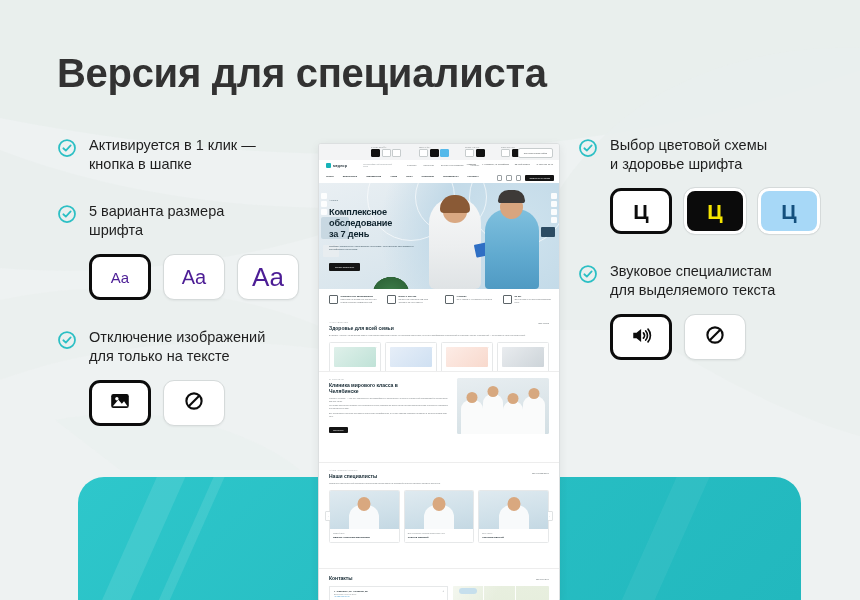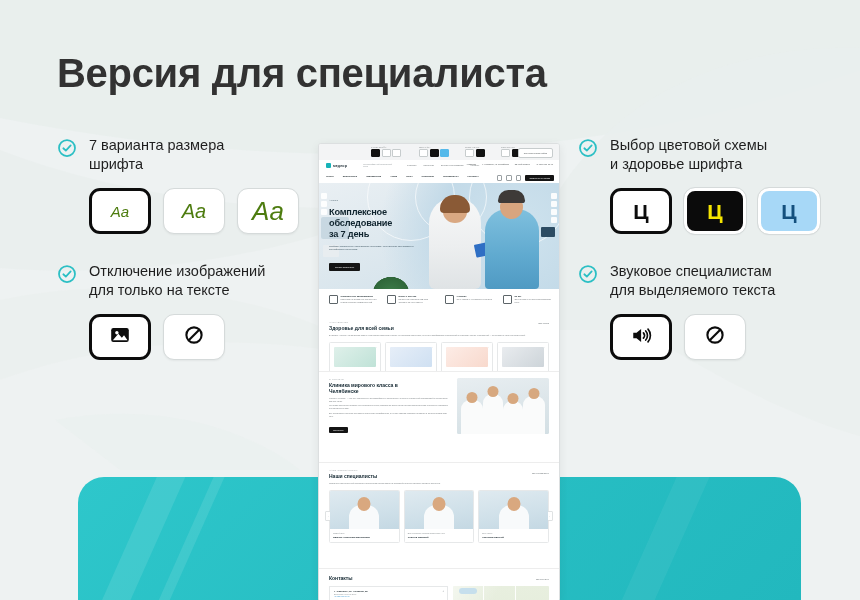--- a/index.html
+++ b/index.html
@@ -54,21 +54,21 @@
   .opt-btn{
     width:62px;height:46px;border-radius:11px;background:#ffffff;
     border:1px solid #d5dada;box-sizing:border-box;
     display:flex;align-items:center;justify-content:center;
     color:#111;box-shadow:0 1px 2px rgba(0,0,0,.05);
   }
   .opt-btn.active{border:3px solid #0c0c0c;box-shadow:none;}
   .opt-btn.dark{background:#0b0b0b;border:3px solid #ffffff;outline:1px solid #d5dada;}
   .opt-btn.blue{background:#a7d8f7;border:3px solid #ffffff;outline:1px solid #d5dada;}
 
-  .aa{font-weight:400;color:#4d7c0f;line-height:1;font-style:italic;}
+  .aa{font-weight:400;color:#4c1d95;line-height:1;}
   .aa-1{font-size:15px;}
   .aa-2{font-size:20px;}
   .aa-3{font-size:26px;}
 
   .tsu{font-weight:bold;line-height:1;font-size:21px;}
   .tsu-w{color:#0c0c0c;}
   .tsu-y{color:#f5e500;}
   .tsu-b{color:#14507e;}
 
   .icn{display:block;}
@@ -292,30 +292,42 @@
       <i class="s2"></i>
       <i class="s3"></i>
       <i class="s4"></i>
   </div>
 </div>
 
 <div class="title">Версия для специалиста</div>
 
 <div class="col col-left">
 
-
   <div class="feature" style="margin-bottom:28px;">
     <div class="feature-head">
       <span class="check-icon">
         <svg viewBox="0 0 24 24" width="20" height="20">
             <circle cx="12" cy="12" r="9.6" fill="none" stroke="#2bbfc4" stroke-width="2.1"></circle>
             <path d="M7.6 12.3 L10.6 15.2 L16.4 8.9" fill="none" stroke="#2bbfc4" stroke-width="2.1" stroke-linecap="round" stroke-linejoin="round"></path>
           </svg>
       </span>
-      <span class="feature-text">7 варианта размера
+      <span class="feature-text">Активируется в 1 клик —
+кнопка в шапке</span>
+    </div>
+  </div>
+
+  <div class="feature" style="margin-bottom:28px;">
+    <div class="feature-head">
+      <span class="check-icon">
+        <svg viewBox="0 0 24 24" width="20" height="20">
+            <circle cx="12" cy="12" r="9.6" fill="none" stroke="#2bbfc4" stroke-width="2.1"></circle>
+            <path d="M7.6 12.3 L10.6 15.2 L16.4 8.9" fill="none" stroke="#2bbfc4" stroke-width="2.1" stroke-linecap="round" stroke-linejoin="round"></path>
+          </svg>
+      </span>
+      <span class="feature-text">5 варианта размера
 шрифта</span>
     </div>
     <div class="btn-row" style="margin-left:32px;">
       <div class="opt-btn active">
         <span class="aa aa-1">Aa</span>
       </div>
       <div class="opt-btn">
         <span class="aa aa-2">Aa</span>
       </div>
       <div class="opt-btn">

